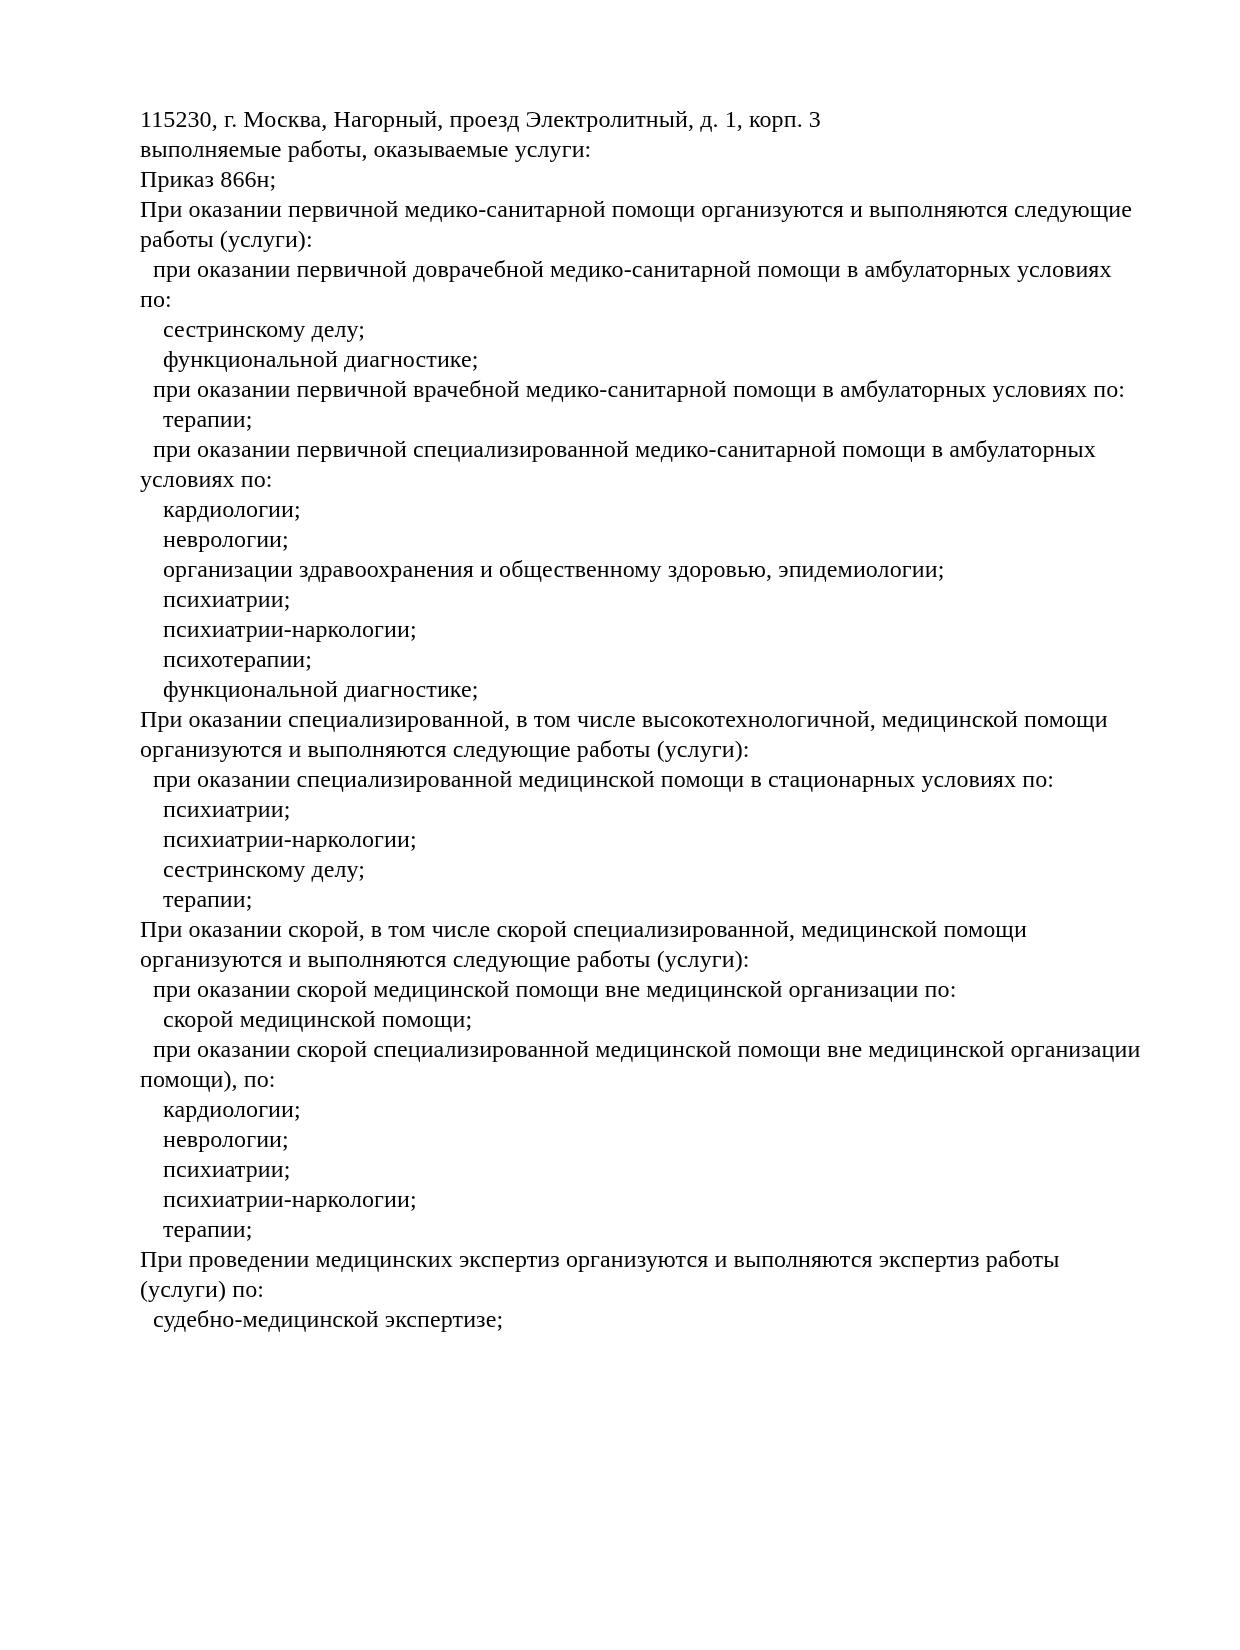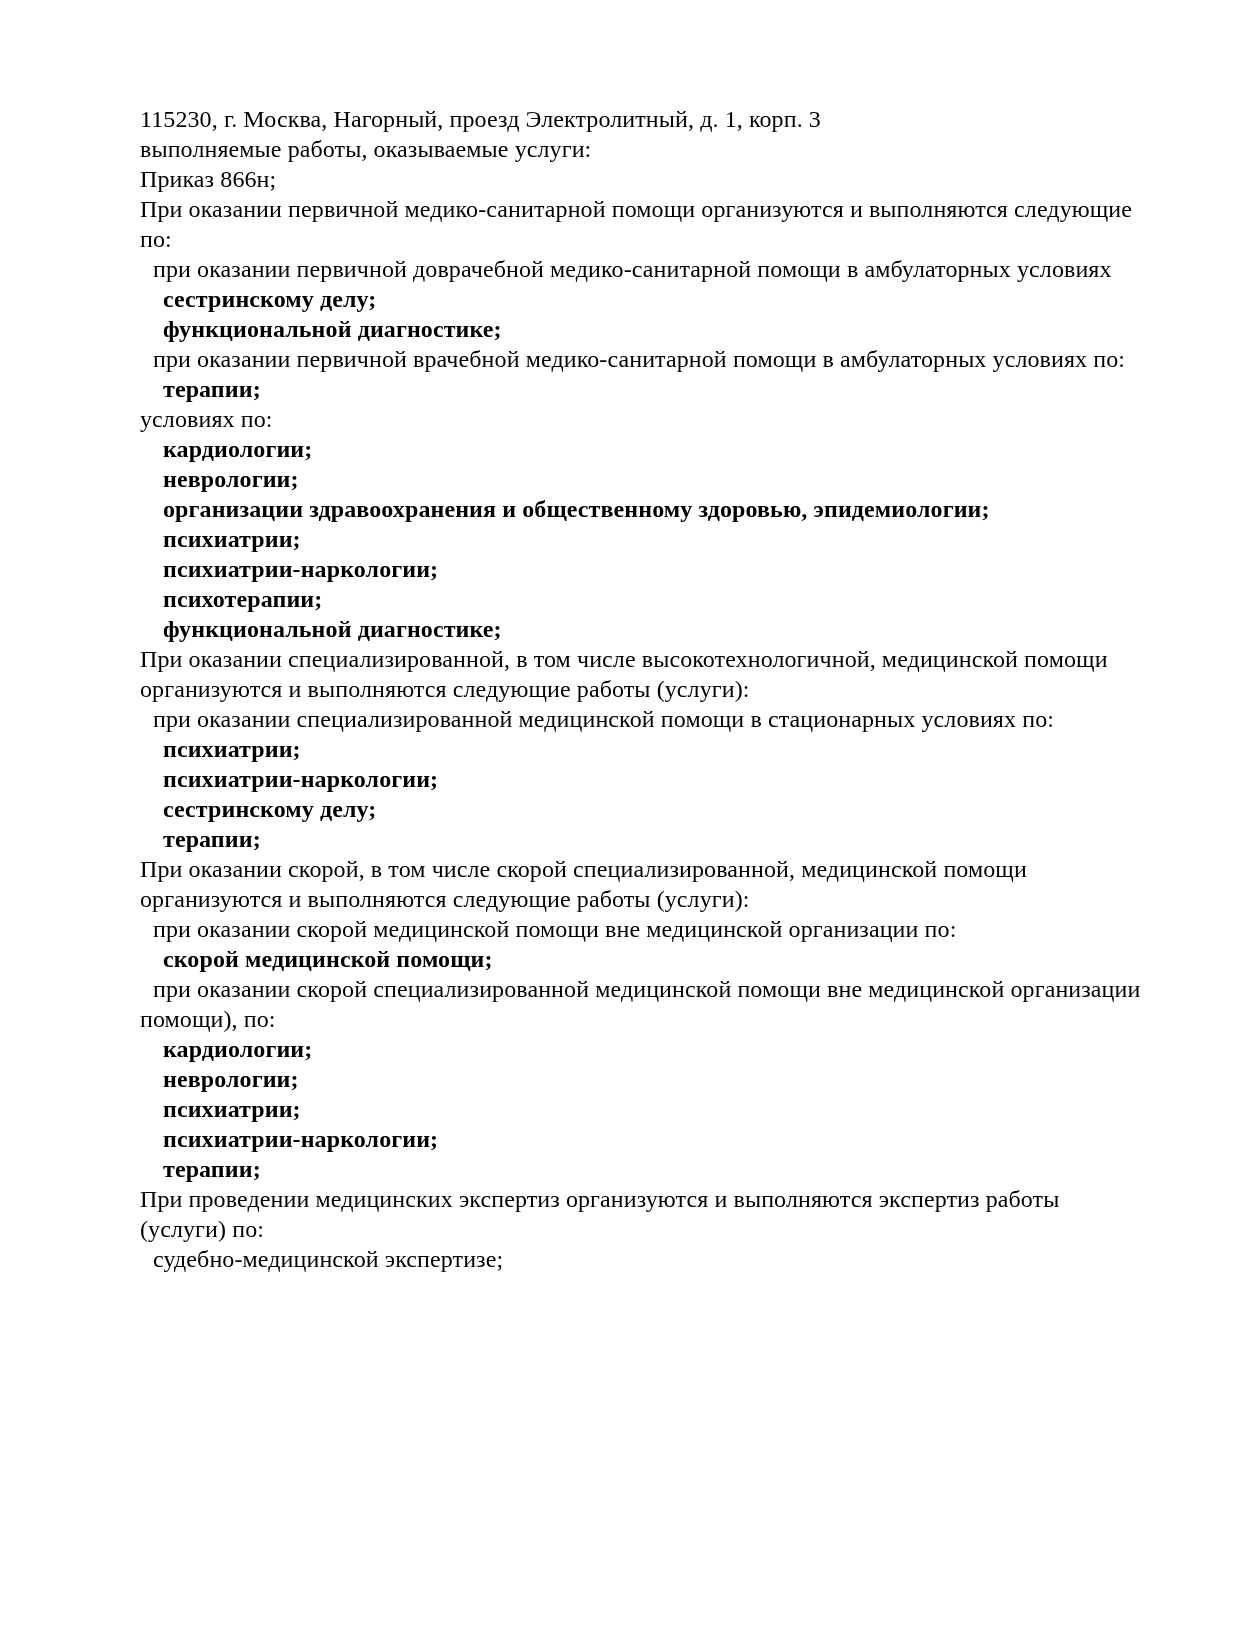--- a/index.html
+++ b/index.html
@@ -24,38 +24,40 @@
     top: 104px;
     left: 140px;
     right: 40px;
   }
   .line {
     white-space: pre;
     letter-spacing: 0.1px;
   }
   .ind0 { padding-left: 0; }
   .ind1 { padding-left: 13px; }
-  .ind2 { padding-left: 23px; font-weight: bold; }
+  .ind2 { padding-left: 23px; }
 </style>
 </head>
 <body>
 
 <div class="page">
   <div class="doc">
 
   <div class="line ind0">115230, г. Москва, Нагорный, проезд Электролитный, д. 1, корп. 3</div>
       <div class="line ind0">выполняемые работы, оказываемые услуги:</div>
       <div class="line ind0">Приказ 866н;</div>
       <div class="line ind0">При оказании первичной медико-санитарной помощи организуются и выполняются следующие</div>
+      <div class="line ind0">работы (услуги):</div>
+      <div class="line ind1">при оказании первичной доврачебной медико-санитарной помощи в амбулаторных условиях</div>
       <div class="line ind0">по:</div>
-      <div class="line ind1">при оказании первичной доврачебной медико-санитарной помощи в амбулаторных условиях</div>
       <div class="line ind2">сестринскому делу;</div>
       <div class="line ind2">функциональной диагностике;</div>
       <div class="line ind1">при оказании первичной врачебной медико-санитарной помощи в амбулаторных условиях по:</div>
       <div class="line ind2">терапии;</div>
+      <div class="line ind1">при оказании первичной специализированной медико-санитарной помощи в амбулаторных</div>
       <div class="line ind0">условиях по:</div>
       <div class="line ind2">кардиологии;</div>
       <div class="line ind2">неврологии;</div>
       <div class="line ind2">организации здравоохранения и общественному здоровью, эпидемиологии;</div>
       <div class="line ind2">психиатрии;</div>
       <div class="line ind2">психиатрии-наркологии;</div>
       <div class="line ind2">психотерапии;</div>
       <div class="line ind2">функциональной диагностике;</div>
       <div class="line ind0">При оказании специализированной, в том числе высокотехнологичной, медицинской помощи</div>
       <div class="line ind0">организуются и выполняются следующие работы (услуги):</div>

